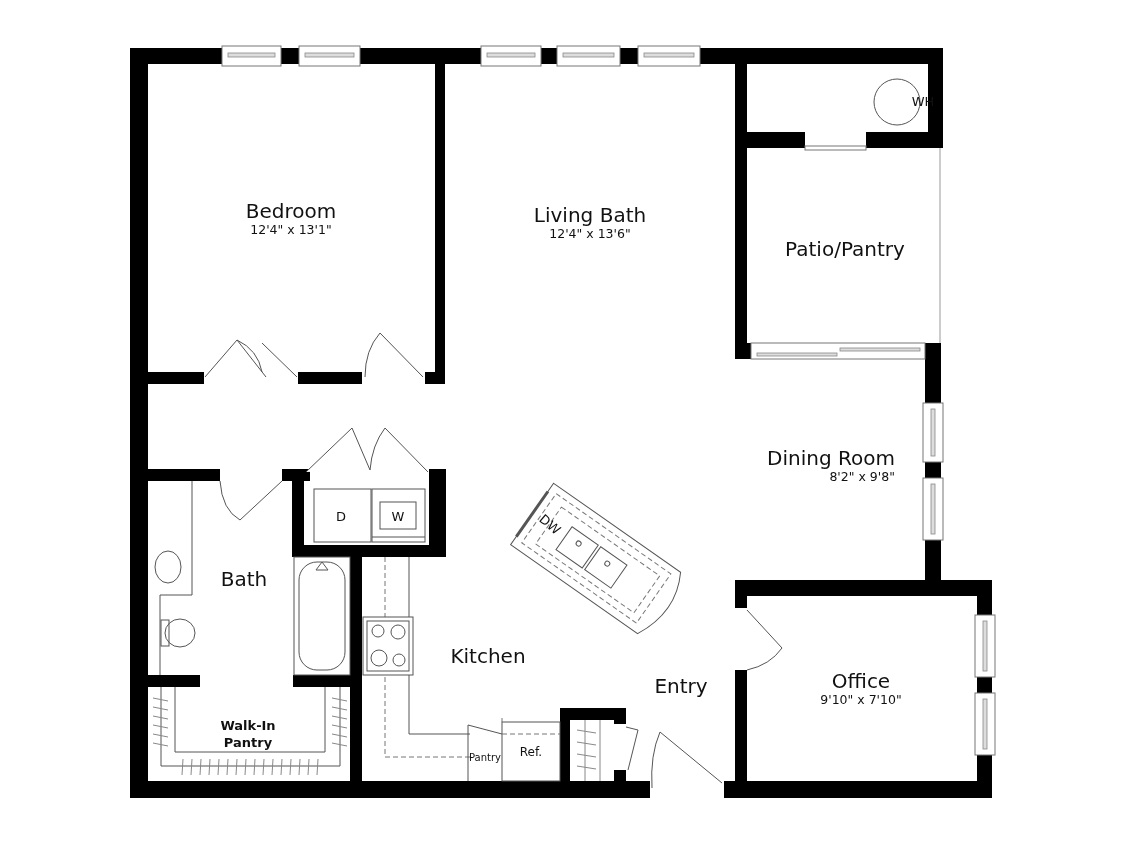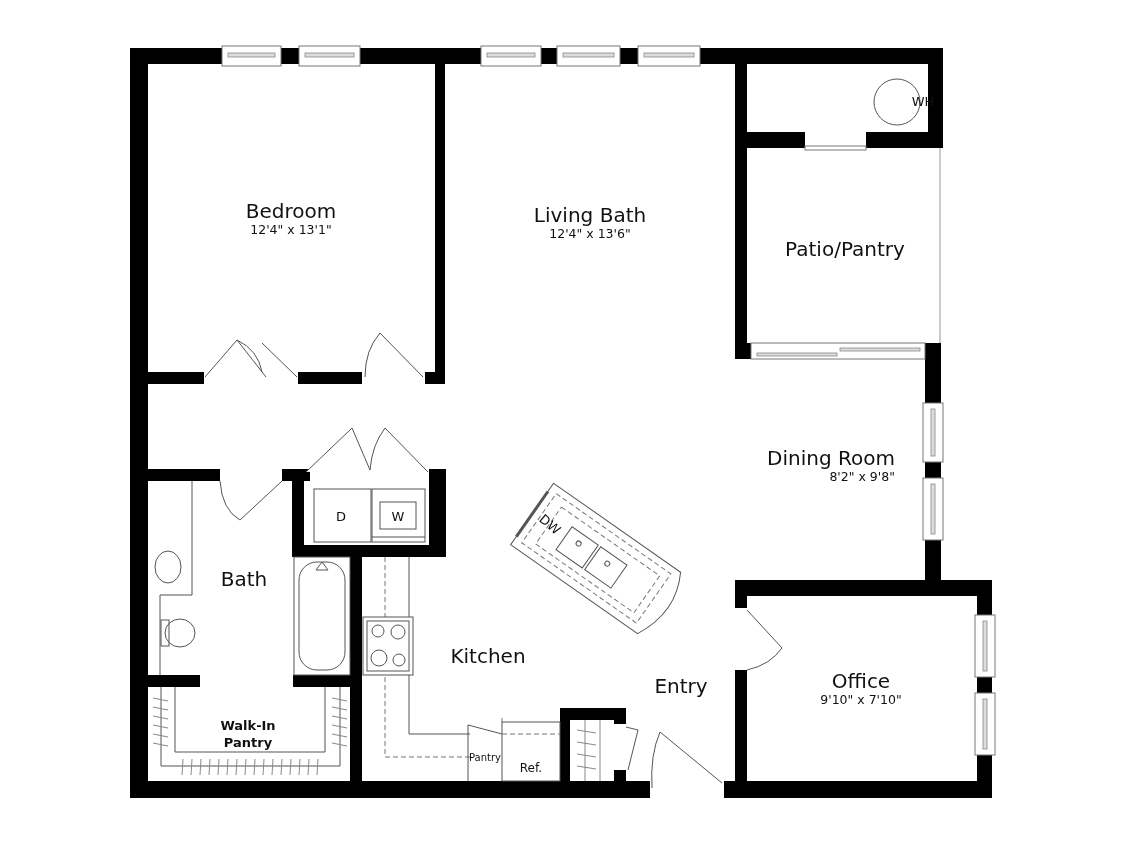--- a/index.html
+++ b/index.html
@@ -259,13 +259,13 @@
 <div class="label" style="left:248px; top:717px;font-weight:bold;">
   <div class="small">Walk-In</div>
   <div class="small">Pantry</div>
 </div>
 
 <div class="label small" style="left:897px; top:93px;margin-left:26px;">WH</div>
 <div class="label small" style="left:341px; top:508px;">D</div>
 <div class="label small" style="left:398px; top:508px;">W</div>
 <div class="label small" style="left:550px; top:516px; transform: translateX(-50%) rotate(40deg);">DW</div>
 <div class="label tiny" style="left:485px; top:752px;">Pantry</div>
-<div class="label small" style="left:531px; top:744px; font-size:12px;margin-top:16px;">Ref.</div>
+<div class="label small" style="left:531px; top:744px; font-size:12px;">Ref.</div>
 
 </body></html>

